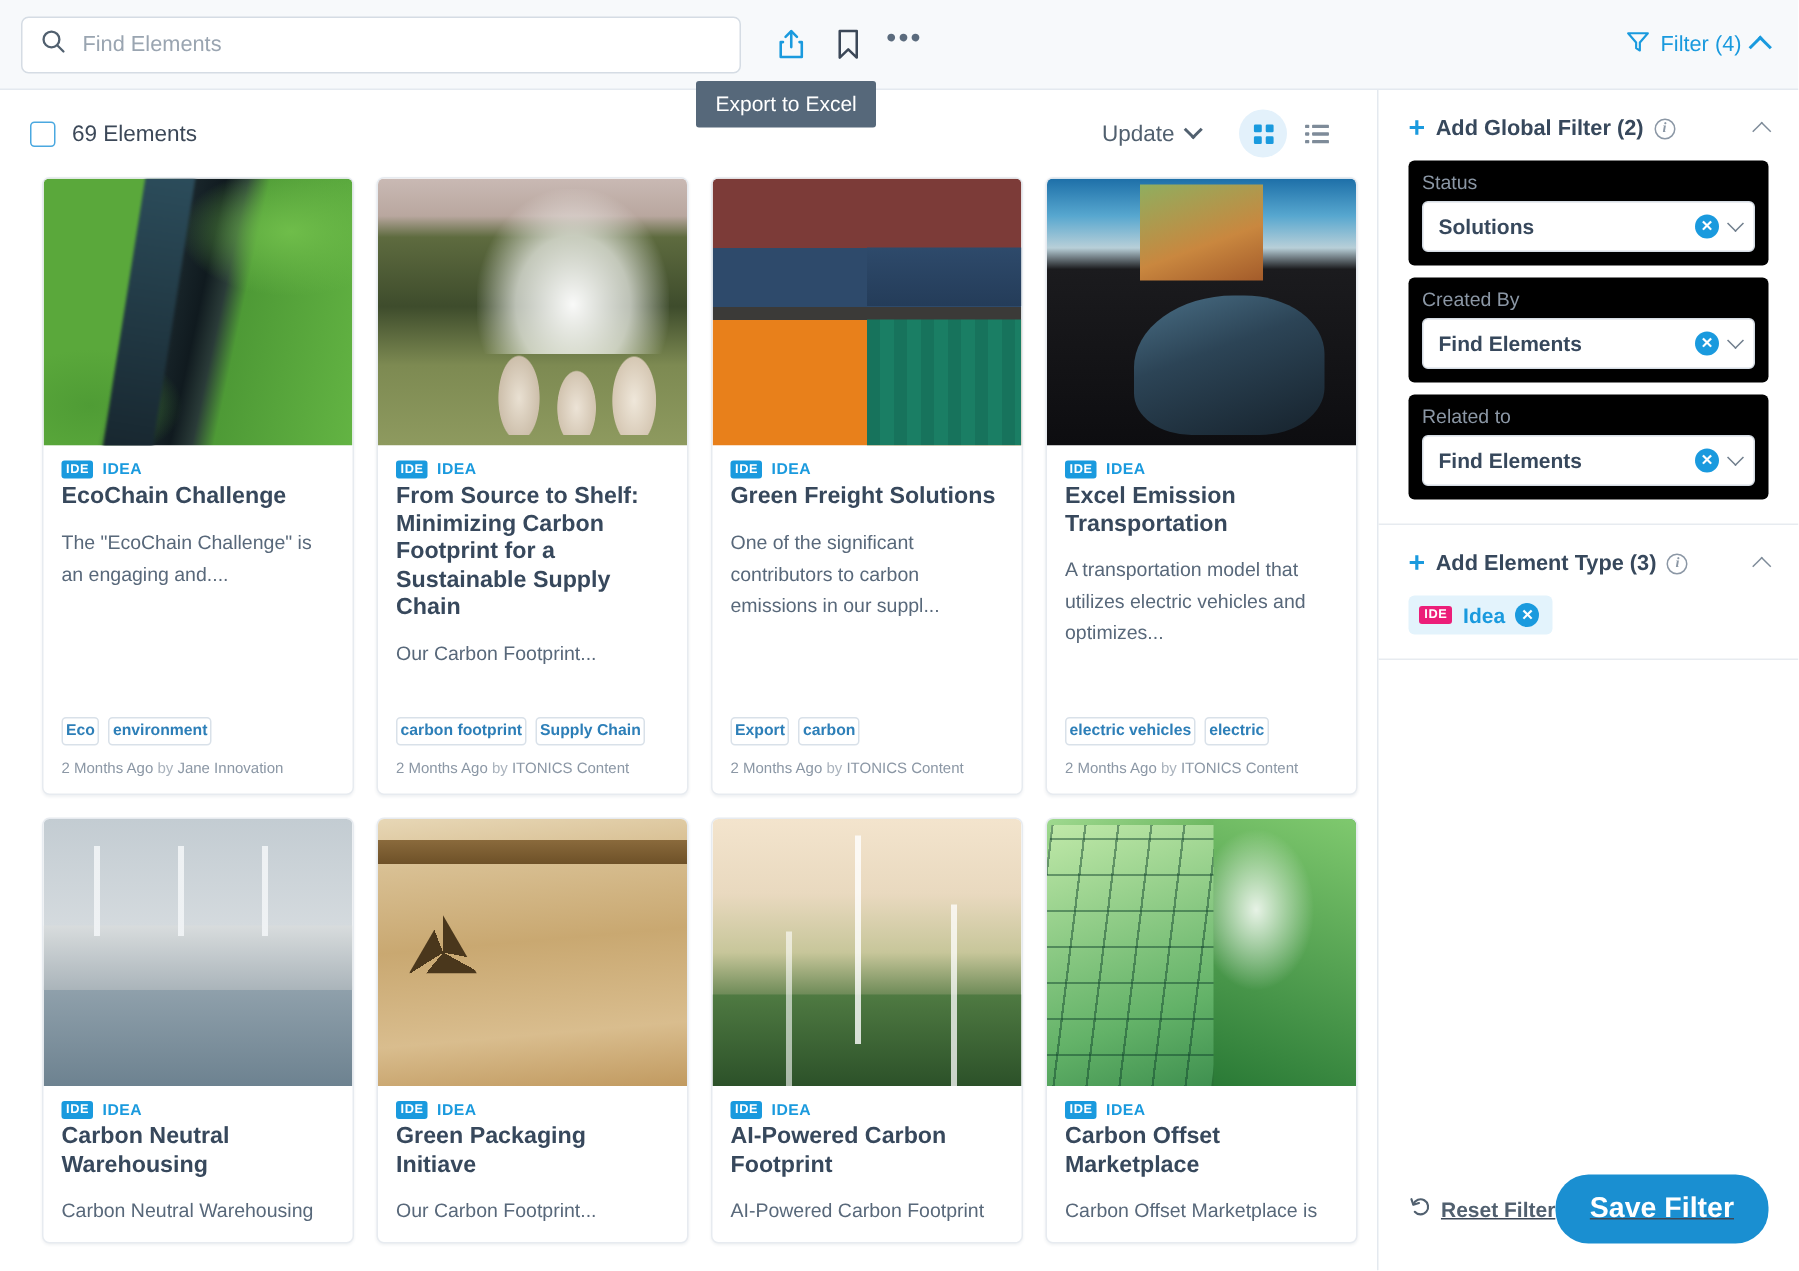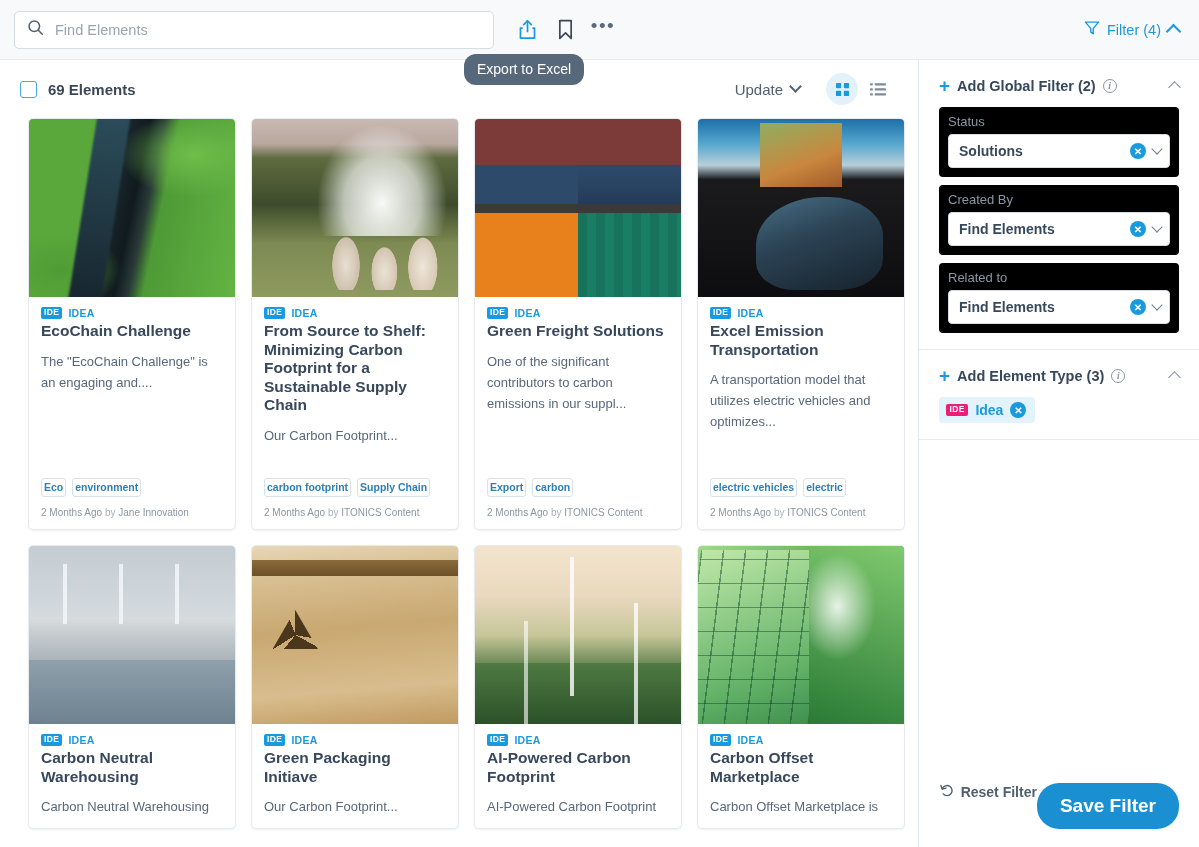--- a/index.html
+++ b/index.html
@@ -53,42 +53,42 @@
   .chev-up {
     width: 11px; height: 11px;
     border-left: 2px solid #1a9ade; border-top: 2px solid #1a9ade;
     transform: rotate(45deg); margin-bottom: -4px;
   }
 
   
   .tooltip {
     position: absolute; left: 464px; top: 54px;
     background: #56687a; color: #ffffff;
-    border-radius: 12px; padding: 7px 13px 8px;
+    border-radius: 2px; padding: 7px 13px 8px;
     font-size: 14px; white-space: nowrap; z-index: 60;
   }
 
   
   .body { flex: 1; display: flex; min-height: 0; position: relative; }
   .content {
     width: 918px; min-width: 918px;
     position: relative; overflow: hidden;
     background: #fff;
   }
 
   
   .content-head {
     height: 58px; display: flex; align-items: center;
     padding: 0 24px 0 20px;
   }
   .cb {
     width: 17px; height: 17px; border: 1.6px solid #4aa8e0;
     border-radius: 3px; background: #fff; cursor: pointer;
   }
-  .elements-count { margin-left: 11px; font-size: 15px; color: #3c4858; font-weight: 700; }
+  .elements-count { margin-left: 11px; font-size: 15px; color: #3c4858; font-weight: 400; }
   .head-right { margin-left: auto; display: flex; align-items: center; gap: 4px; }
   .update-btn {
     display: flex; align-items: center; gap: 8px;
     color: #51606f; font-size: 15px; cursor: pointer; margin-right: 22px;
   }
   .chev-down {
     width: 9px; height: 9px;
     border-right: 2px solid #51606f; border-bottom: 2px solid #51606f;
     transform: rotate(45deg); margin-top: -5px;
   }
@@ -198,21 +198,21 @@
   .chip-badge {
     background: #ec1e79; color: #fff;
     font-size: 8.5px; font-weight: 700; letter-spacing: .4px;
     padding: 1.5px 3.5px 2px; border-radius: 2px; line-height: 1.1;
   }
   .chip-label { font-size: 14px; color: #1a9ade; font-weight: 600; }
 
   .panel-footer {
     margin-top: auto;
     padding: 0 20px 18px;
-    display: flex; align-items: flex-start; justify-content: flex-end; 
+    display: flex; align-items: center; justify-content: flex-end;  text-decoration: underline;
   }
   .reset-btn {
     display: flex; align-items: center; gap: 6px;
     font-size: 14px; color: #51606f; cursor: pointer; font-weight: 600;
   }
   .save-btn {
     background: #1a8fd1; color: #fff;
     border: 0; border-radius: 22px;
     font-family: "Liberation Sans", sans-serif;
     font-size: 19px; font-weight: 600;

